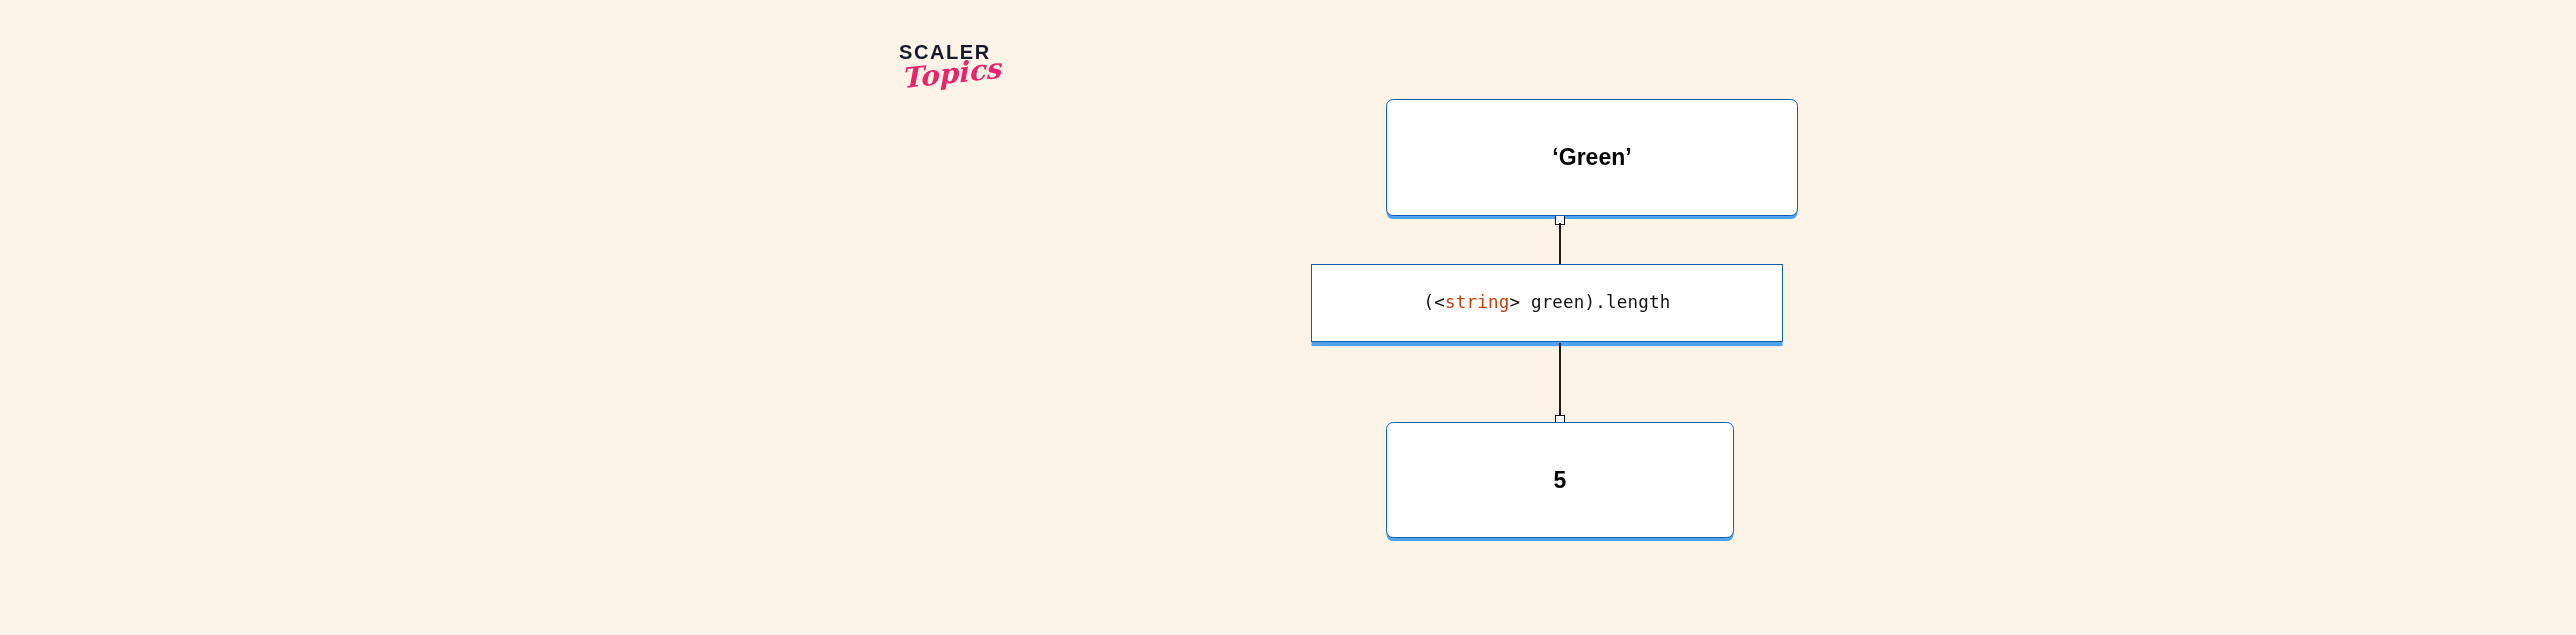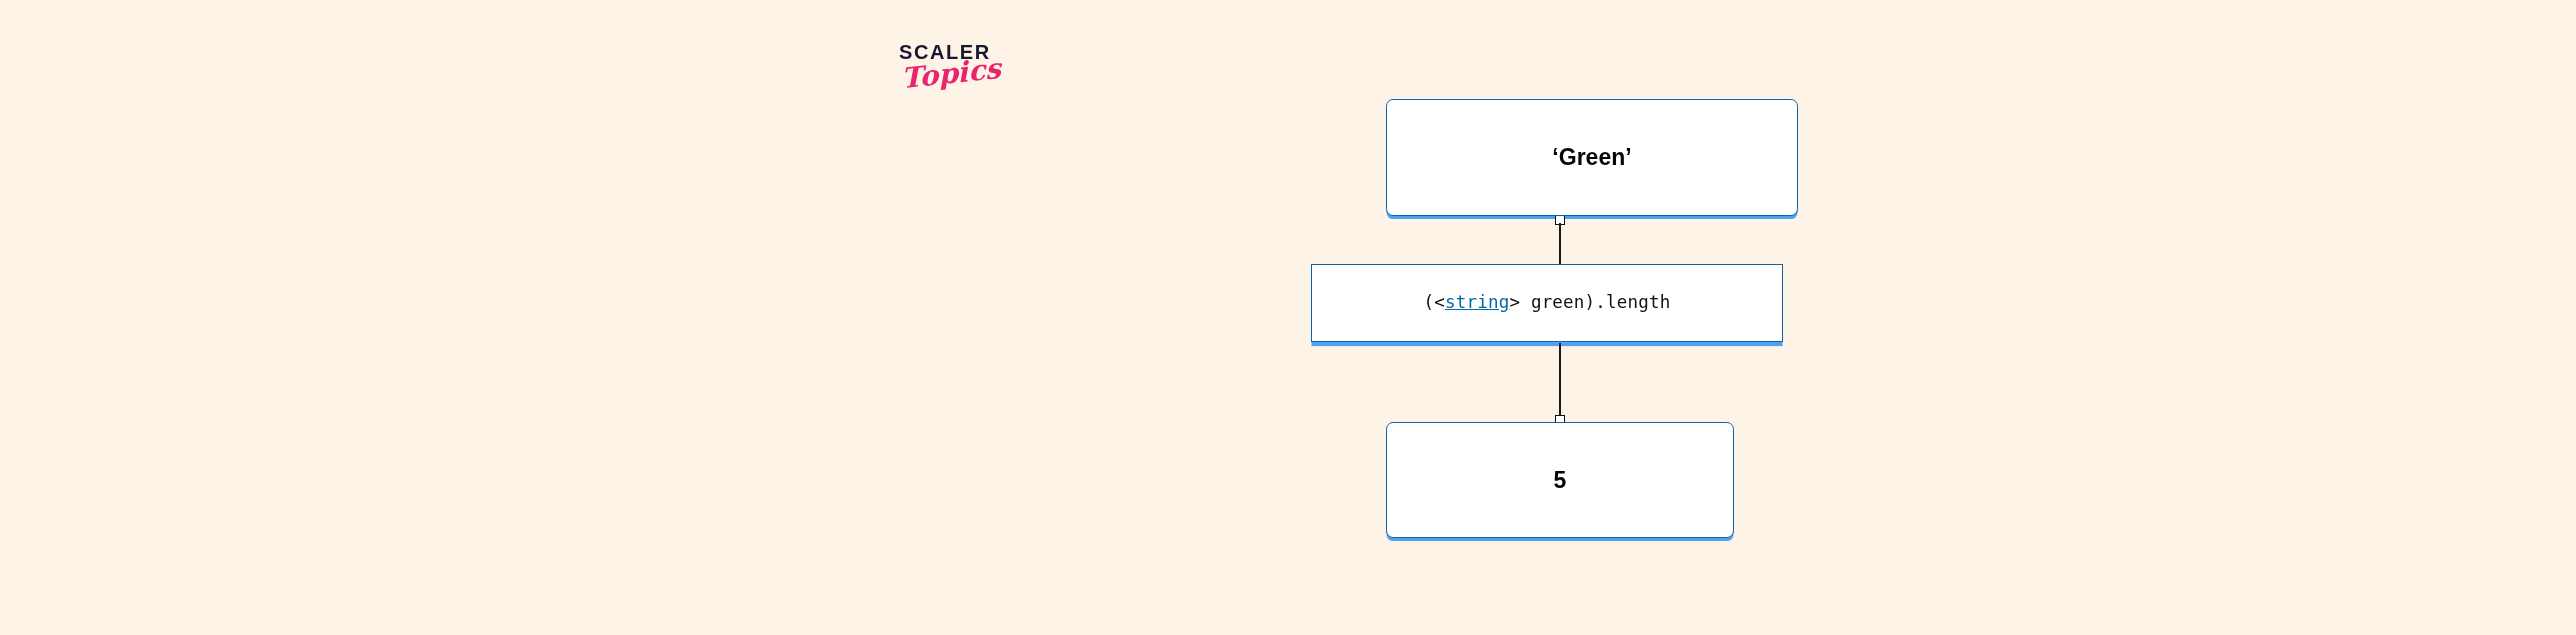--- a/index.html
+++ b/index.html
@@ -87,22 +87,21 @@
 
   .code-label {
     font-family: "DejaVu Sans Mono", monospace;
     font-size: 17.5px;
     color: #111111;
     line-height: 1;
     white-space: pre;
     letter-spacing: 0.2px;
   }
   .code-type {
-    color: #0369a1;
-    text-decoration: underline;
+    color: #c2410c;
   }
 
   
   #node-string {
     left: 1386px;
     top: 99px;
     width: 412px;
     height: 117px;
   }
   #node-code {

